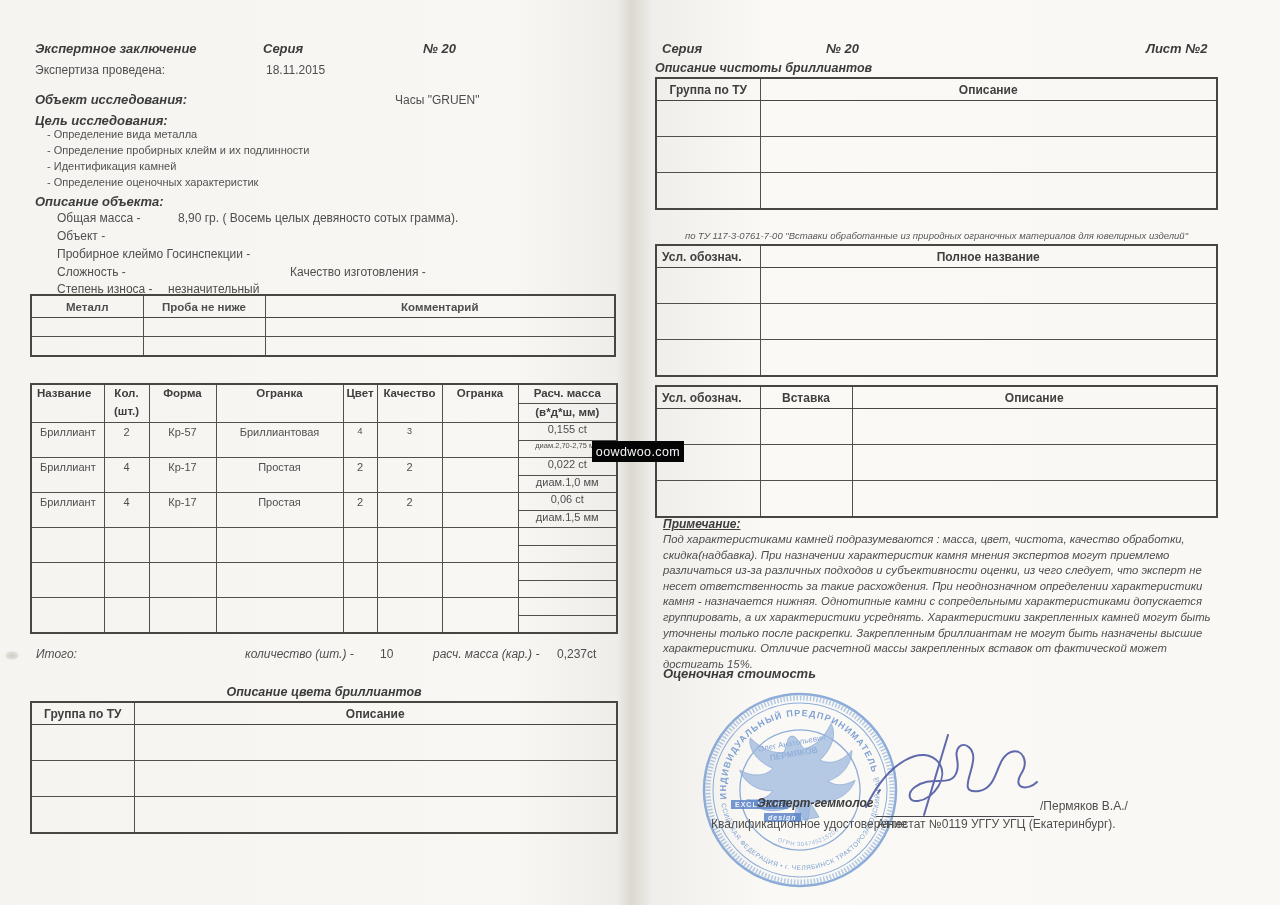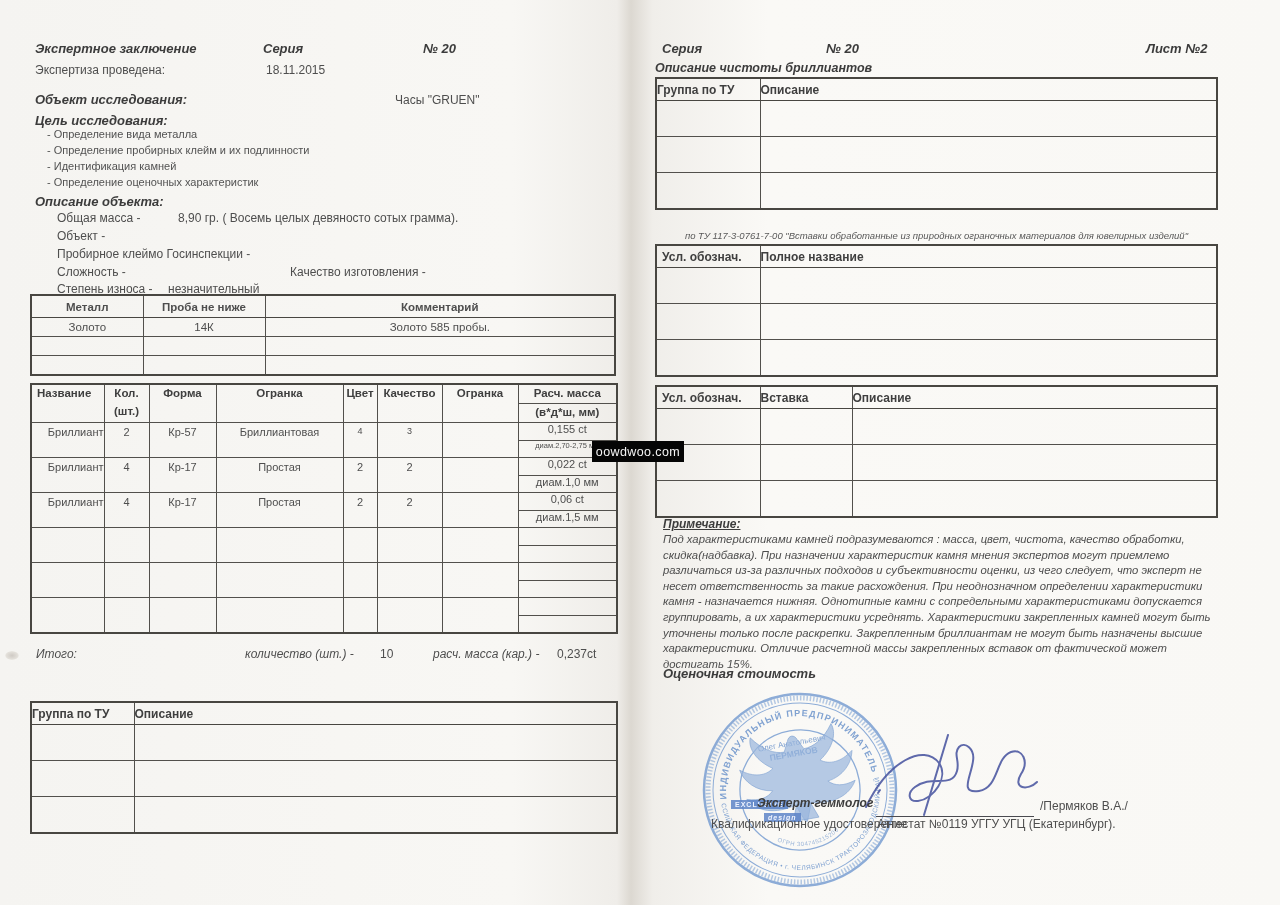--- a/index.html
+++ b/index.html
@@ -7,28 +7,28 @@
   .scan{position:relative;width:1280px;height:905px;overflow:hidden;color:#4a4a4a;
         background:linear-gradient(90deg,#f5f4f1 0%,#f8f7f4 40%,#efede9 48.2%,#dcd8d1 49.3%,#f0eeea 51%,#faf9f6 60%,#f9f8f5 100%);}
   .abs{position:absolute;white-space:nowrap;}
   .h{font-weight:bold;font-style:italic;color:#3c3c3c;font-size:13px;}
   .t12{font-size:12px;color:#4e4e4e;}
   .t11{font-size:11px;color:#525252;}
   .it{font-style:italic;text-align:center;}
   table{border-collapse:collapse;table-layout:fixed;position:absolute;background:transparent;}
   td{border:1px solid #52504c;padding:0;overflow:hidden;}
   .outer{border:2px solid #484641;}
-  .thd td{font-weight:bold;font-size:12px;color:#3f3f3f;text-align:left;}
+  .thd td{font-weight:bold;font-size:12px;color:#3f3f3f;text-align:center;}
   
   .metal td{height:18px;font-size:11.5px;text-align:center;color:#4e4e4e;}
   .metal .thd td{height:21px;border-bottom:1.5px solid #484641;}
   
   .stones td{font-size:11px;text-align:center;vertical-align:top;color:#4e4e4e;}
   .stones .hd td{font-weight:bold;font-size:11.5px;color:#3f3f3f;padding-top:2px;}
-  .stones td.nm{text-align:right;padding-left:0;padding-top:3px;}
+  .stones td.nm{text-align:left;padding-left:8px;padding-top:3px;}
   .stones td.c{padding-top:3px;}
   .no-bot{border-bottom:none;}
   .no-top{border-top:none;}
   .mass-ct{height:17px;font-size:11px;margin-top:48px;}
   .mass-mm{height:16px;font-size:8.5px;color:#5c5c5c;}
   
   .simple td{height:35px;font-size:12px;}
   .simple .thd td{height:21px;border-bottom:1.5px solid #484641;}
   .paragraph{position:absolute;white-space:normal;font-style:italic;font-size:11.3px;line-height:15.6px;color:#4e4e4e;width:556px;}
   .wm-center{position:absolute;background:#050505;color:#f5f5f5;font-size:12.5px;letter-spacing:.4px;
@@ -78,25 +78,20 @@
         <col style="width:122px">
         <col>
       </colgroup>
     <tbody>
         <tr class="thd">
       <td>Металл</td>
       <td>Проба не ниже</td>
       <td>Комментарий</td>
     </tr>
     <tr>
-      <td>Золото</td>
-      <td>14К</td>
-      <td>Золото 585 пробы.</td>
-    </tr>
-    <tr>
           <td></td>
           <td></td>
           <td></td>
         </tr>
     <tr>
           <td></td>
           <td></td>
           <td></td>
         </tr>
   </tbody>
@@ -212,20 +207,21 @@
         </tr>
   </tbody>
     </table>
 
   <div class="abs t12 it" style="left:36px;top:647px;">Итого:</div>
   <div class="abs t12 it" style="left:245px;top:647px;">количество (шт.) -</div>
   <div class="abs t12" style="left:380px;top:647px;">10</div>
   <div class="abs t12 it" style="left:433px;top:647px;">расч. масса (кар.) -</div>
   <div class="abs t12" style="left:557px;top:647px;">0,237ct</div>
 
+  <div class="abs h" style="left:30px;top:685px;width:588px;text-align:center;font-size:12.5px;">Описание цвета бриллиантов</div>
   <table class="simple outer" style="left:30px;top:701px;width:588px;">
     <colgroup>
         <col style="width:103px">
         <col>
       </colgroup>
     <tbody>
         <tr class="thd">
       <td>Группа по ТУ</td>
       <td>Описание</td>
     </tr>

